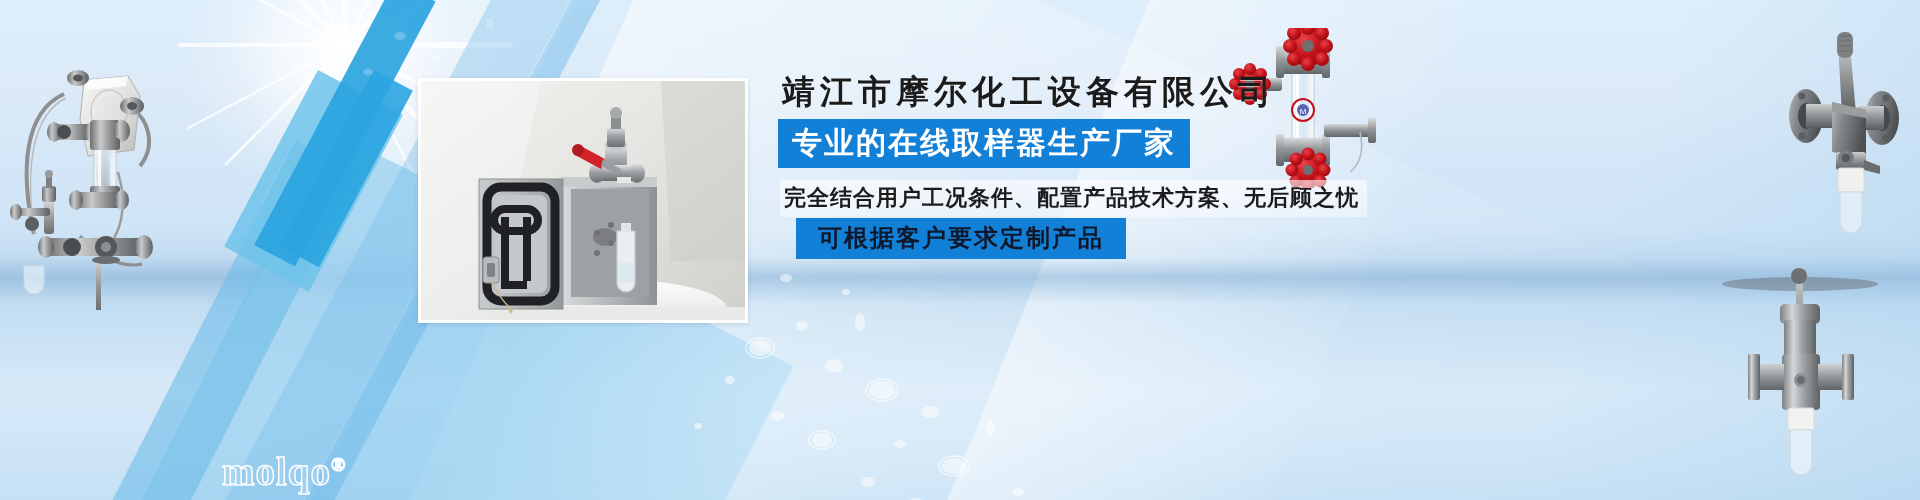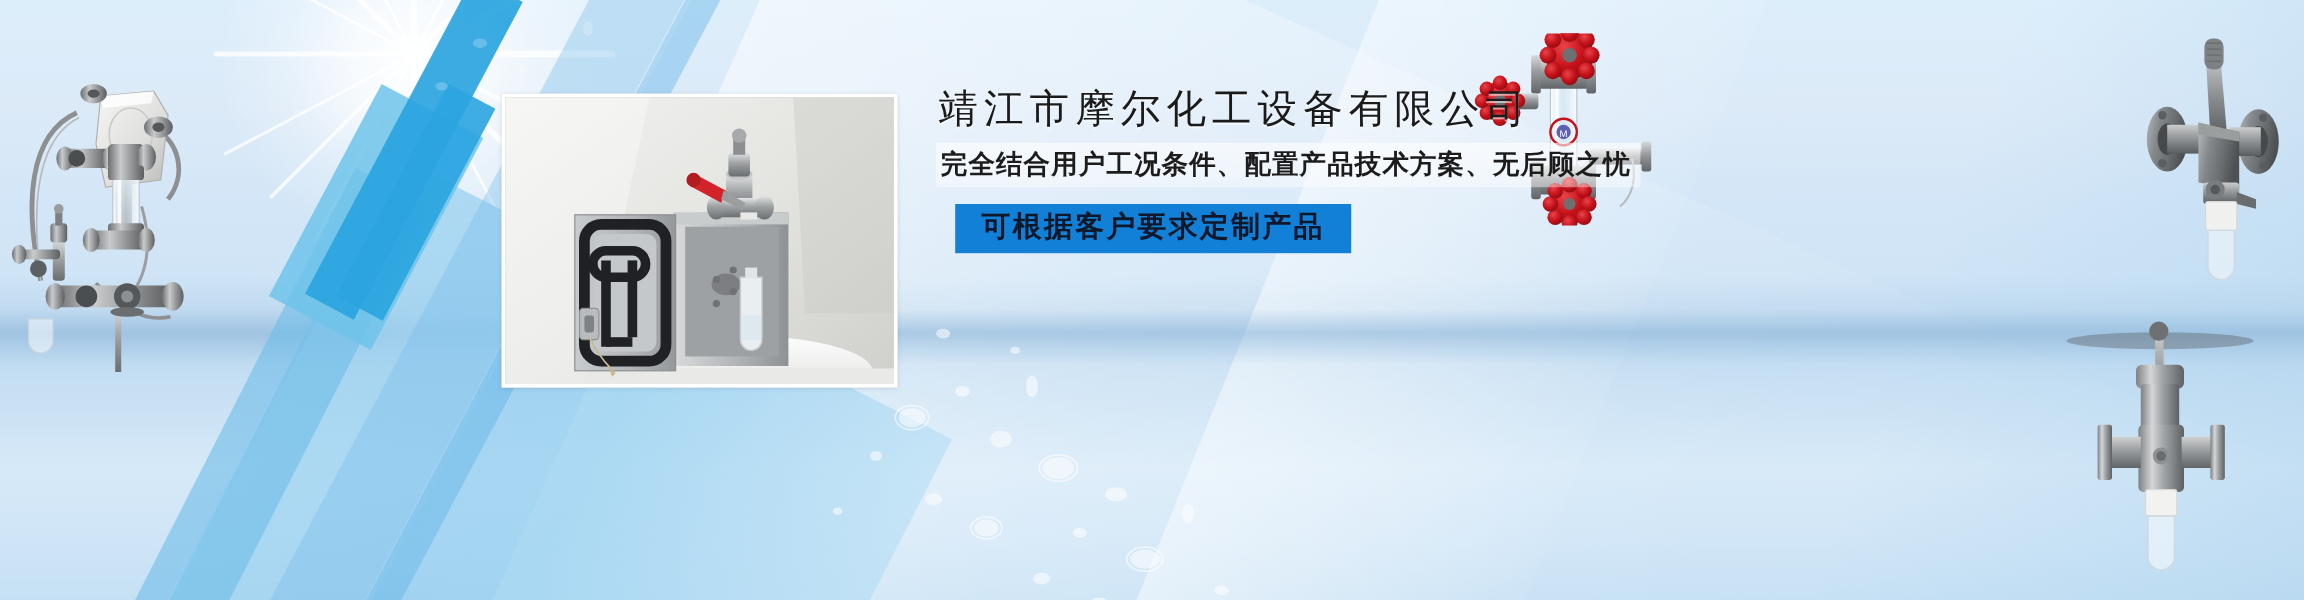--- a/index.html
+++ b/index.html
@@ -171,21 +171,21 @@
   
   .text-block {
     position: absolute;
     left: 778px;
     top: 74px;
     width: 640px;
   }
 
   .company-name {
     font-family: "Liberation Serif", serif;
-    font-weight: normal;
+    font-weight: bold;
     font-size: 33px;
     letter-spacing: 5px;
     color: #1b1b1b;
     line-height: 1.15;
     white-space: nowrap;
     margin: 0 0 7px 4px;
     text-shadow: 0 1px 0 rgba(255,255,255,0.55);
   }
 
   .headline-badge {
@@ -200,21 +200,21 @@
     white-space: nowrap;
     margin: 0 0 12px 0;
   }
 
   .subline {
     font-size: 22px;
     font-weight: bold;
     color: #1c1c1c;
     letter-spacing: 1px;
     white-space: nowrap;
-    margin: 0 0 14px 2px;
+    margin: 0 0 1px 2px;
     background: linear-gradient(180deg, rgba(255,255,255,0.62), rgba(255,255,255,0.42));
     display: inline-block;
     padding: 3px 8px 4px 4px;
   }
 
   .custom-badge {
     display: inline-block;
     background: #1380d8;
     color: #0f172a;
     font-size: 24px;
@@ -710,18 +710,22 @@
         <circle cx="157" cy="69" r="6" fill="#b21b21"></circle>
         <path d="M182 78 L200 88 L198 94 L180 85 Z" fill="#9b9e9f"></path>
 
         <rect x="196" y="96" width="14" height="6" fill="#e8e9e7"></rect>
       </g>
     </svg>
   </div>
 
   <div class="text-block">
     <div class="company-name">靖江市摩尔化工设备有限公司</div>
+    <div><span class="headline-badge">专业的在线取样器生产厂家</span></div>
     <div><span class="subline">完全结合用户工况条件、配置产品技术方案、无后顾之忧</span></div>
     <div><span class="custom-badge">可根据客户要求定制产品</span></div>
   </div>
 
+  <div class="logo">
+    <span>molqo</span><span class="reg">®</span>
+  </div>
 
 </div>
 
 </body></html>

